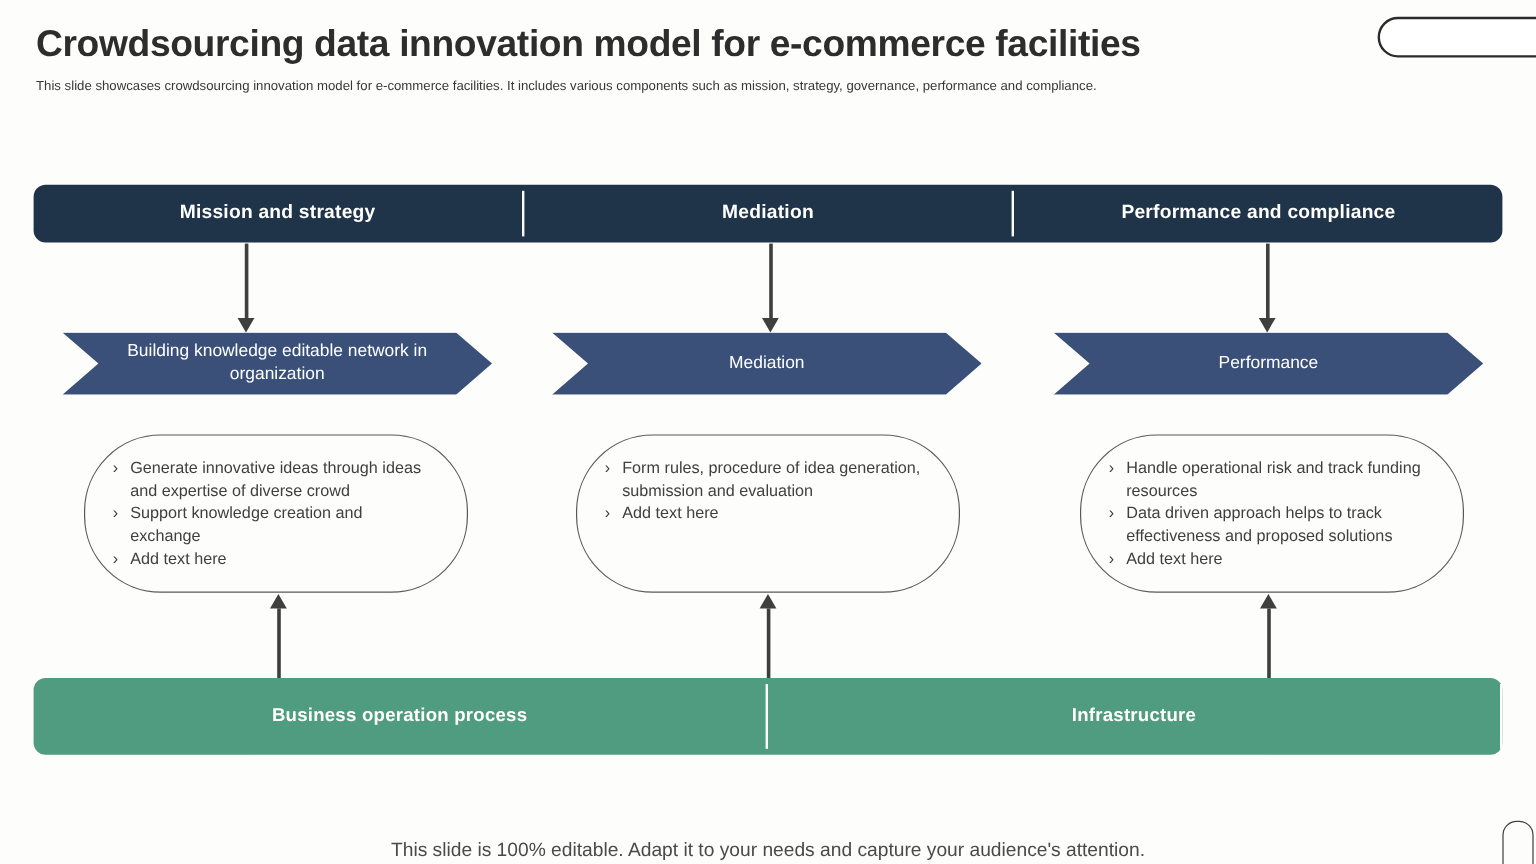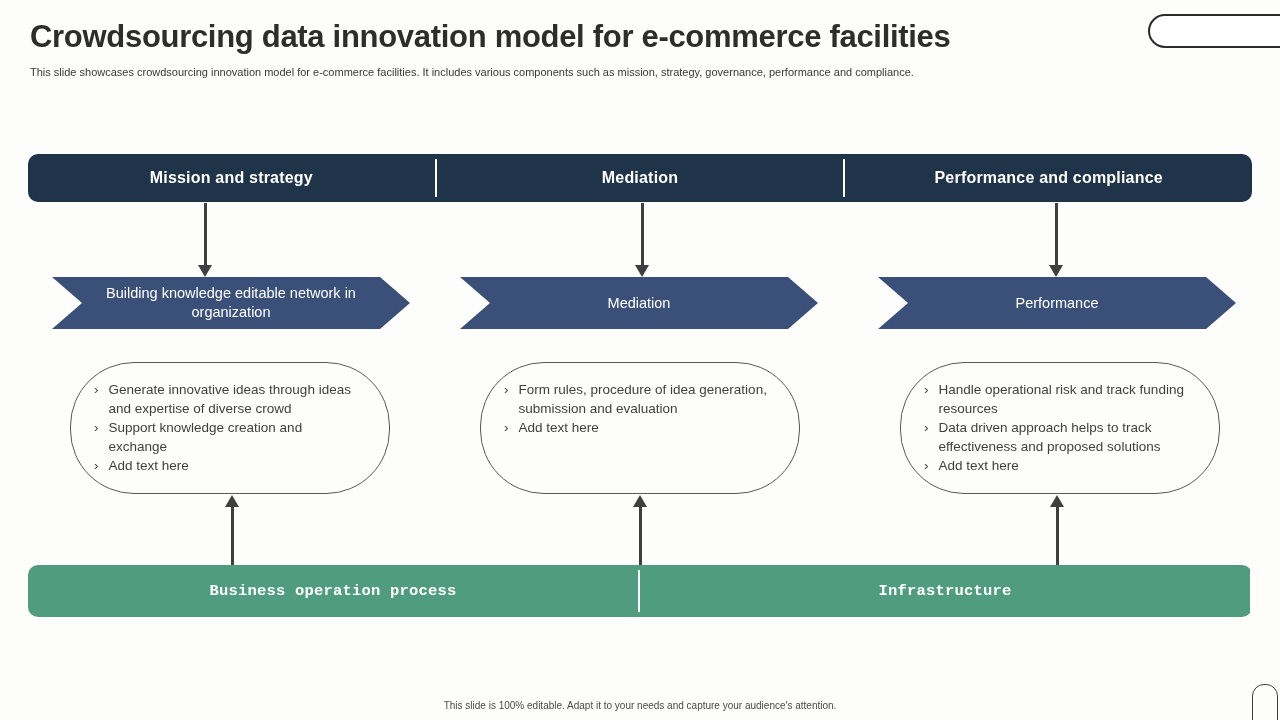--- a/index.html
+++ b/index.html
@@ -16,22 +16,22 @@
             font-size:11px;color:#383838;}
 
   
   .top-bar{position:absolute;left:28px;top:154px;width:1224px;height:48px;
            background:#1f3449;border-radius:10px;display:flex;align-items:stretch;}
   .bar-cell{flex:1;display:flex;align-items:center;justify-content:center;
             color:#ffffff;font-weight:800;font-size:16px;letter-spacing:0.2px;}
   .bar-divider{width:2px;background:#ffffff;margin:5px 0;}
 
   
-  .bottom-bar{position:absolute;left:28px;top:565px;width:1224px;height:52px;
-              background:#4f9c80;border-radius:10px;display:flex;align-items:stretch;font-family:Liberation Mono, monospace;}
+  .bottom-bar{position:absolute;left:28px;top:565px;width:1224px;height:64px;
+              background:#4f9c80;border-radius:10px;display:flex;align-items:stretch;}
   .bottom-bar .bar-cell{font-size:15.5px;}
 
   
   .arrow{position:absolute;display:flex;flex-direction:column;align-items:center;
          transform:translateX(-50%);}
   .arrow-shaft{width:3px;background:#3f3f3f;}
   .head-down{width:0;height:0;border-left:7px solid transparent;
              border-right:7px solid transparent;border-top:12px solid #3f3f3f;}
   .head-up{width:0;height:0;border-left:7px solid transparent;
            border-right:7px solid transparent;border-bottom:12px solid #3f3f3f;}
@@ -47,21 +47,21 @@
   
   .bubble{position:absolute;top:362px;width:320px;height:132px;
           border:1.3px solid #595959;border-radius:64px;background:transparent;
           box-sizing:border-box;}
   .bubble ul{list-style:none;margin:0;padding:17px 26px 0 23px;}
   .bubble li{display:flex;gap:10px;font-size:13.5px;line-height:19px;color:#3f3f3f;}
   .bubble .marker{flex:0 0 auto;color:#3f3f3f;}
 
   
   .footer{position:absolute;left:0;right:0;top:700px;text-align:center;
-          font-size:10px;color:#4a4a4a;}
+          font-size:16px;color:#4a4a4a;}
   .corner-capsule{position:absolute;left:1252px;top:684px;width:24px;height:50px;
                   border:1.5px solid #3f3f3f;border-radius:12px;background:#fdfdfb;}
 </style>
 </head>
 <body>
 
 <div class="slide">
 
   <div class="title">Crowdsourcing data innovation model for e-commerce facilities</div>
   <div class="title-pill"></div>

